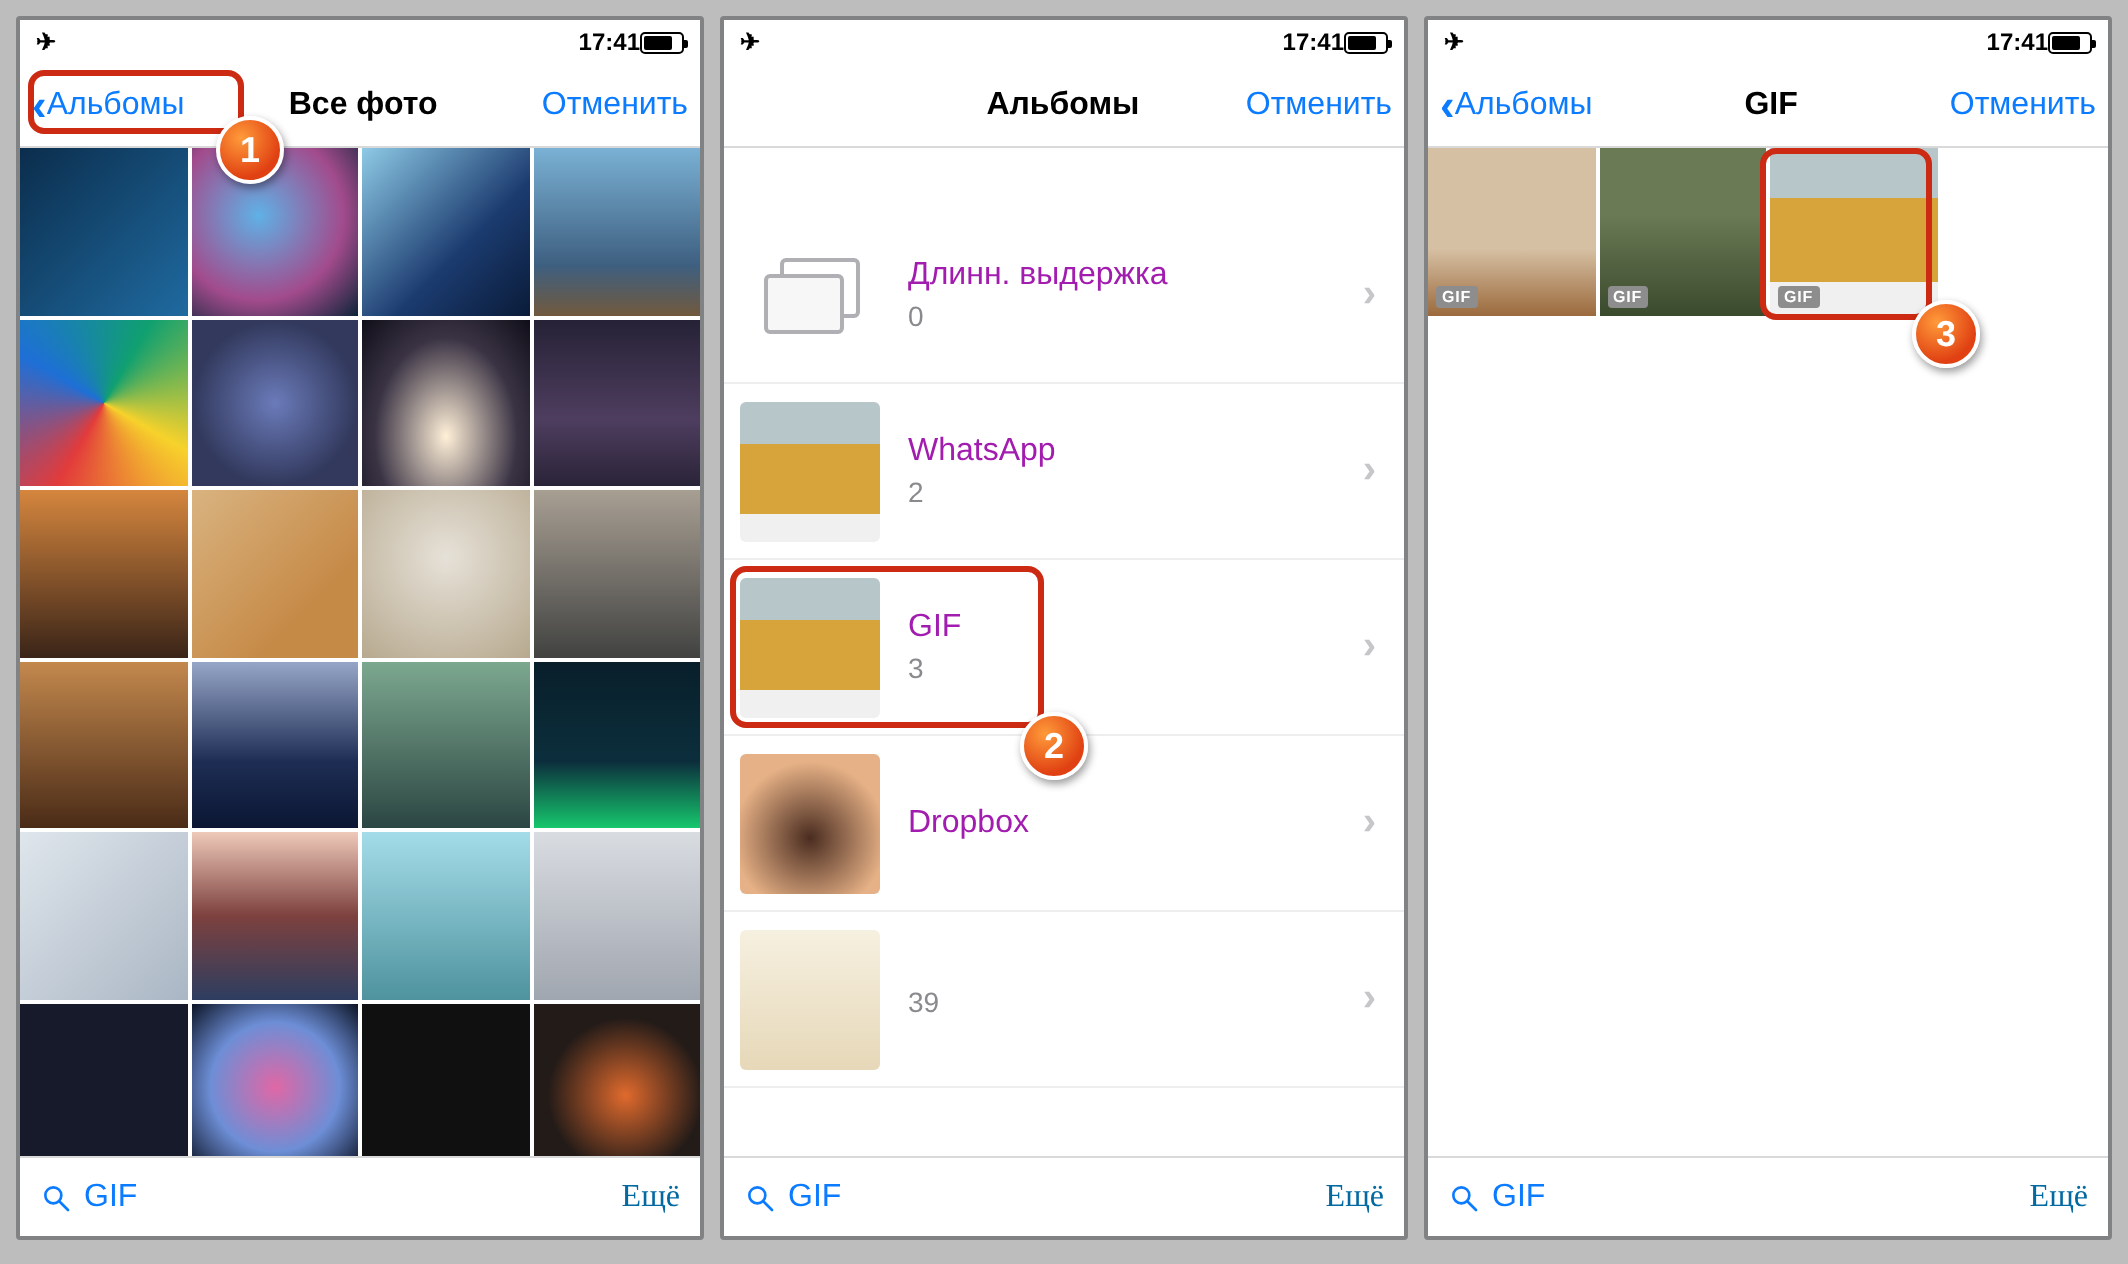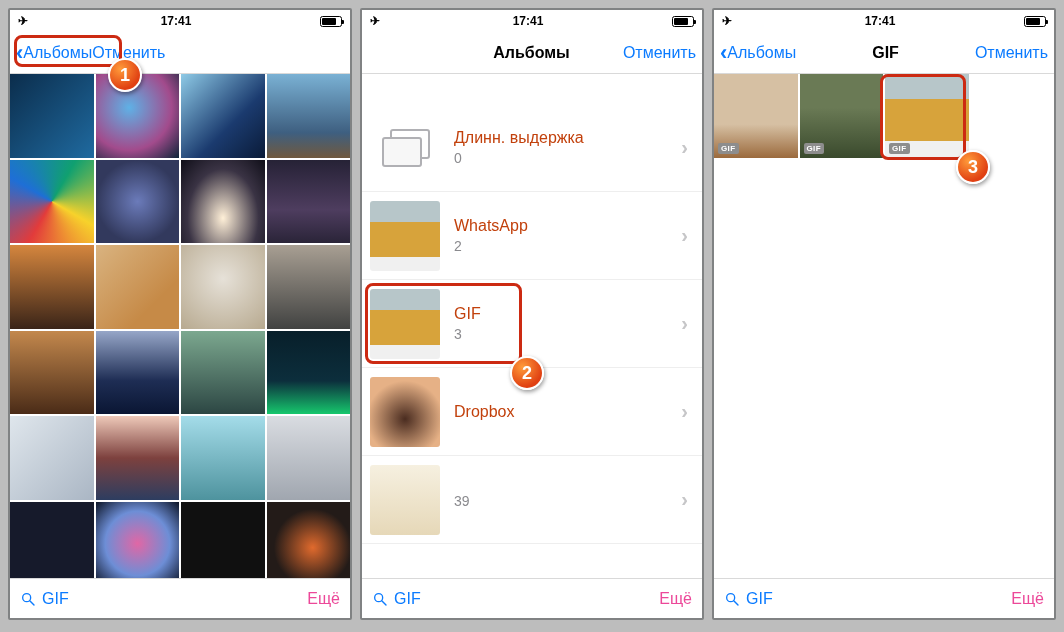--- a/index.html
+++ b/index.html
@@ -1,35 +1,35 @@
 <!DOCTYPE html>
 <html><head>
 <meta charset="utf-8">
 <style>
   * { box-sizing: border-box; margin: 0; padding: 0; font-family: -apple-system, "Helvetica Neue", Arial, sans-serif; }
   body { background: #bdbdbd; padding: 8px; }
   .stage { display: flex; gap: 8px; width: 1048px; margin: 0 auto; }
   .phone { flex: 1; background: #fff; border: 2px solid #808283; border-radius: 2px; height: 612px; display: flex; flex-direction: column; overflow: hidden; position: relative; }
   .status { height: 22px; display: flex; align-items: center; padding: 0 8px; font-size: 12px; font-weight: 600; color: #000; }
   .status .left { display: flex; gap: 4px; align-items: center; }
-  .status .center { flex: 1; text-align: center; }
+  .status .center { flex: 1; text-align: right; }
   .status .right { display: flex; justify-content: flex-end; }
   .battery { width: 22px; height: 11px; border: 1.2px solid #000; border-radius: 2.5px; position: relative; }
   .battery::after { content:""; position:absolute; right:-3px; top:3px; width:2px; height:4px; background:#000; border-radius:0 1px 1px 0; }
   .battery .fill { position:absolute; inset:1px 5px 1px 1px; background:#000; border-radius:1px; }
   .navbar { height: 42px; border-bottom: 1px solid #d9d9d9; display: flex; align-items: center; padding: 0 6px; font-size: 16px; font-weight: 400; }
   .navbar .back { color: #0b7bff; display: flex; align-items: center; gap: 2px; cursor: pointer; white-space: nowrap; }
   .navbar .chev { font-size: 22px; line-height: 1; font-weight: 600; margin-right: -2px; }
   .navbar .title { flex: 1; text-align: center; font-weight: 600; color: #000; }
   .navbar .cancel { color: #0b7bff; cursor: pointer; white-space: nowrap; }
   .content { flex: 1; overflow: hidden; position: relative; background: #fff; }
   .bottombar { height: 40px; border-top: 1px solid #d9d9d9; display: flex; align-items: center; padding: 0 10px; font-size: 16px; }
   .bottombar .searchgif { display: flex; align-items: center; gap: 6px; color: #0b7bff; cursor: pointer; }
   .bottombar .spacer { flex: 1; }
-  .bottombar .more { color: #ec4899; cursor: pointer; }
+  .bottombar .more { color: #0369a1; cursor: pointer; font-family: Liberation Serif, serif; }
   .sicon svg { width: 16px; height: 16px; display: block; }
 
   
   .grid { display: grid; grid-template-columns: repeat(4, 1fr); gap: 2px; }
   .cell { aspect-ratio: 1/1; }
   .g1{background:linear-gradient(135deg,#0b2d4c,#1f6aa0);}
   .g2{background:radial-gradient(circle at 40% 40%,#5fb1e6,#a24b8c 60%,#0d2438);}
   .g3{background:linear-gradient(135deg,#8ecae6,#1b3b6f 60%,#0a1b38);}
   .g4{background:linear-gradient(180deg,#7ab1d4,#3e5f80 70%,#71593d);}
   .g5{background:conic-gradient(from 30deg,#10a070,#f7d22b,#e23b3b,#1e6fd6,#10a070);}
@@ -51,21 +51,21 @@
   .g21{background:#161a2b;}
   .g22{background:radial-gradient(circle at 50% 50%,#e067a5,#6d8ed6 55%,#0c1426);}
   .g23{background:#101010;}
   .g24{background:radial-gradient(circle at 55% 55%,#e06a2d,#231b18 60%);}
 
   
   .albumlist { display: block; }
   .row { display: flex; align-items: center; height: 88px; padding: 0 14px 0 8px; border-bottom: 1px solid #eee; cursor: pointer; position: relative; }
   .row .thumb { width: 70px; height: 70px; border-radius: 3px; margin-right: 14px; flex-shrink: 0; position: relative; }
   .row .info { flex: 1; }
-  .row .name { font-size: 16px; color: #c2410c; }
+  .row .name { font-size: 16px; color: #a21caf; }
   .row .count { font-size: 14px; color: #8a8a8e; margin-top: 3px; }
   .row .chevr { color: #c6c6c8; font-size: 20px; font-weight: 600; }
   .stackicon { position: relative; }
   .stackicon .sq { position: absolute; width: 40px; height: 30px; border: 2px solid #b0b0b4; border-radius: 3px; background: #fff; }
   .stackicon .sq1 { top: 16px; left: 20px; }
   .stackicon .sq2 { top: 24px; left: 12px; background: #f7f7f7; }
   .t-bear{background:linear-gradient(180deg,#b7c6c9 30%,#d7a33b 30% 80%,#f0f0f0 80%);}
   .t-photos{background:radial-gradient(circle at 50% 60%,#4a2c20,#e6b186 70%);}
   .t-wa{background:linear-gradient(180deg,#f6f0e0,#e6d8b8);}
 
@@ -105,20 +105,21 @@
             <div class="fill"></div>
           </div>
         </div>
     </div>
 
     <div class="navbar" style="position:relative;">
       <div class="back">
         <span class="chev">‹</span>
         <span>Альбомы</span>
       </div>
+      <div class="title">Все фото</div>
       <div class="cancel">Отменить</div>
       <div class="callout" style="top:3px;left:4px;width:108px;height:32px;"></div>
       <div class="stepbadge" style="top:26px;left:98px;">1</div>
     </div>
 
     <div class="content">
       <div class="grid">
         <div class="cell g1"></div>
         <div class="cell g2"></div>
         <div class="cell g3"></div>

